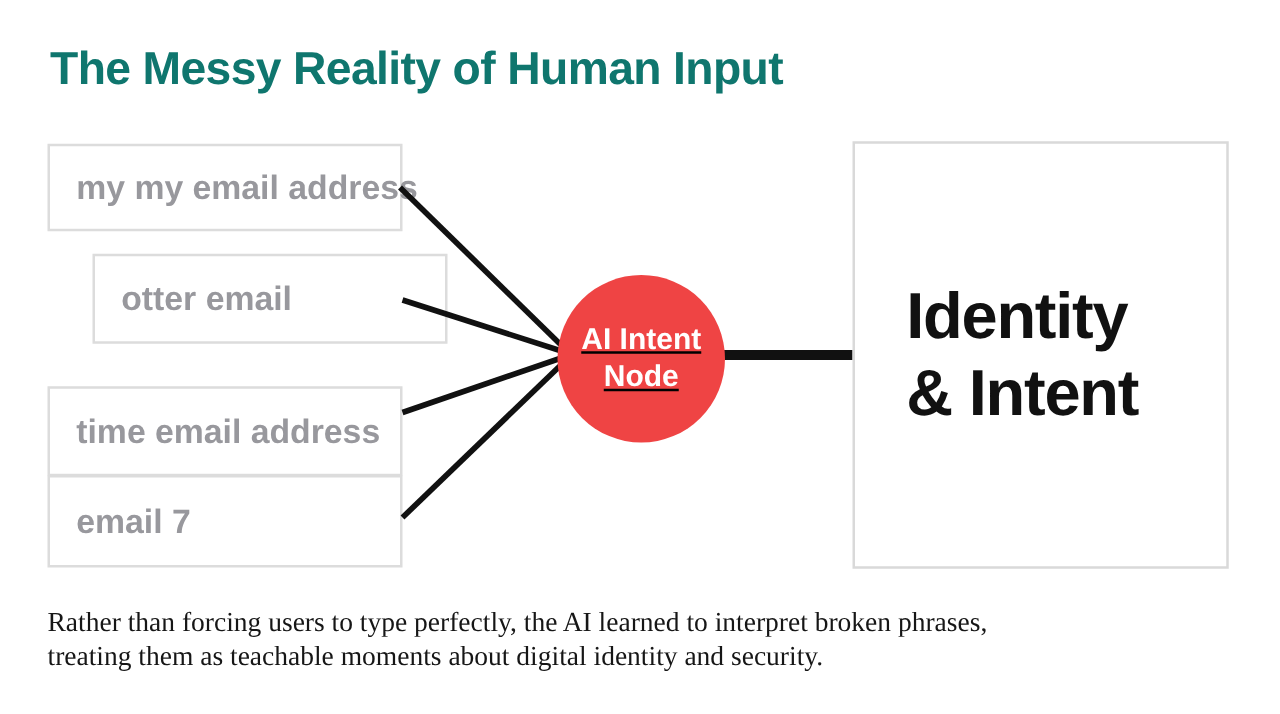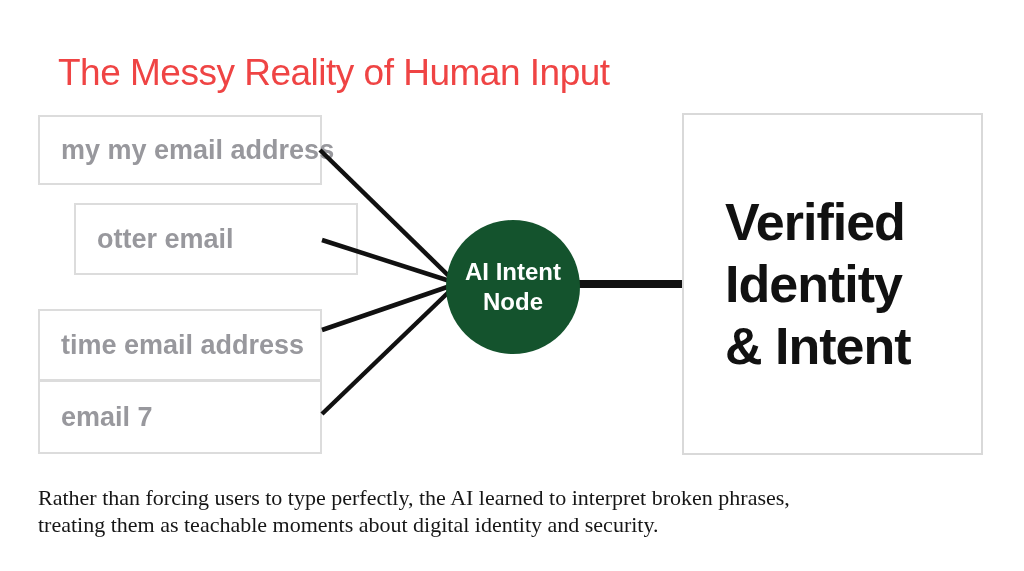--- a/index.html
+++ b/index.html
@@ -8,25 +8,25 @@
     width: 1024px;
     height: 571px;
     background: #ffffff;
     font-family: "Liberation Sans", "DejaVu Sans", sans-serif;
     overflow: hidden;
   }
   .title {
     position: absolute;
     left: 40px;
     top: 34px;
-    margin: 18px;
+    margin: 0;
     font-size: 37px;
-    font-weight: 400;
+    font-weight: 700;
     letter-spacing: -0.5px;
-    color: #ef4444;
+    color: #0f766e;
   }
   .connector-layer {
     position: absolute;
     left: 0; top: 0;
     width: 1024px; height: 571px;
     z-index: 1;
   }
   .input-box {
     position: absolute;
     left: 38px;
@@ -121,30 +121,29 @@
   <div class="input-box box2">
     <span class="input-label">otter email</span>
   </div>
   <div class="input-box box3">
     <span class="input-label">time email address</span>
   </div>
   <div class="input-box box4">
     <span class="input-label">email 7</span>
   </div>
 
-  <div class="node" style="background: #14532d;">
+  <div class="node" style="background: #ef4444; text-decoration: underline;">
     <div class="node-label">
       <span>AI Intent</span><br>
       <span>Node</span>
     </div>
   </div>
 
   <div class="result-panel">
     <div class="result-text">
-      <div>Verified</div>
       <div>Identity</div>
       <div>&amp; Intent</div>
     </div>
   </div>
 
   <p class="caption">
     <span>Rather than forcing users to type perfectly, the AI learned to interpret broken phrases,</span><br>
     <span>treating them as teachable moments about digital identity and security.</span>
   </p>
 

